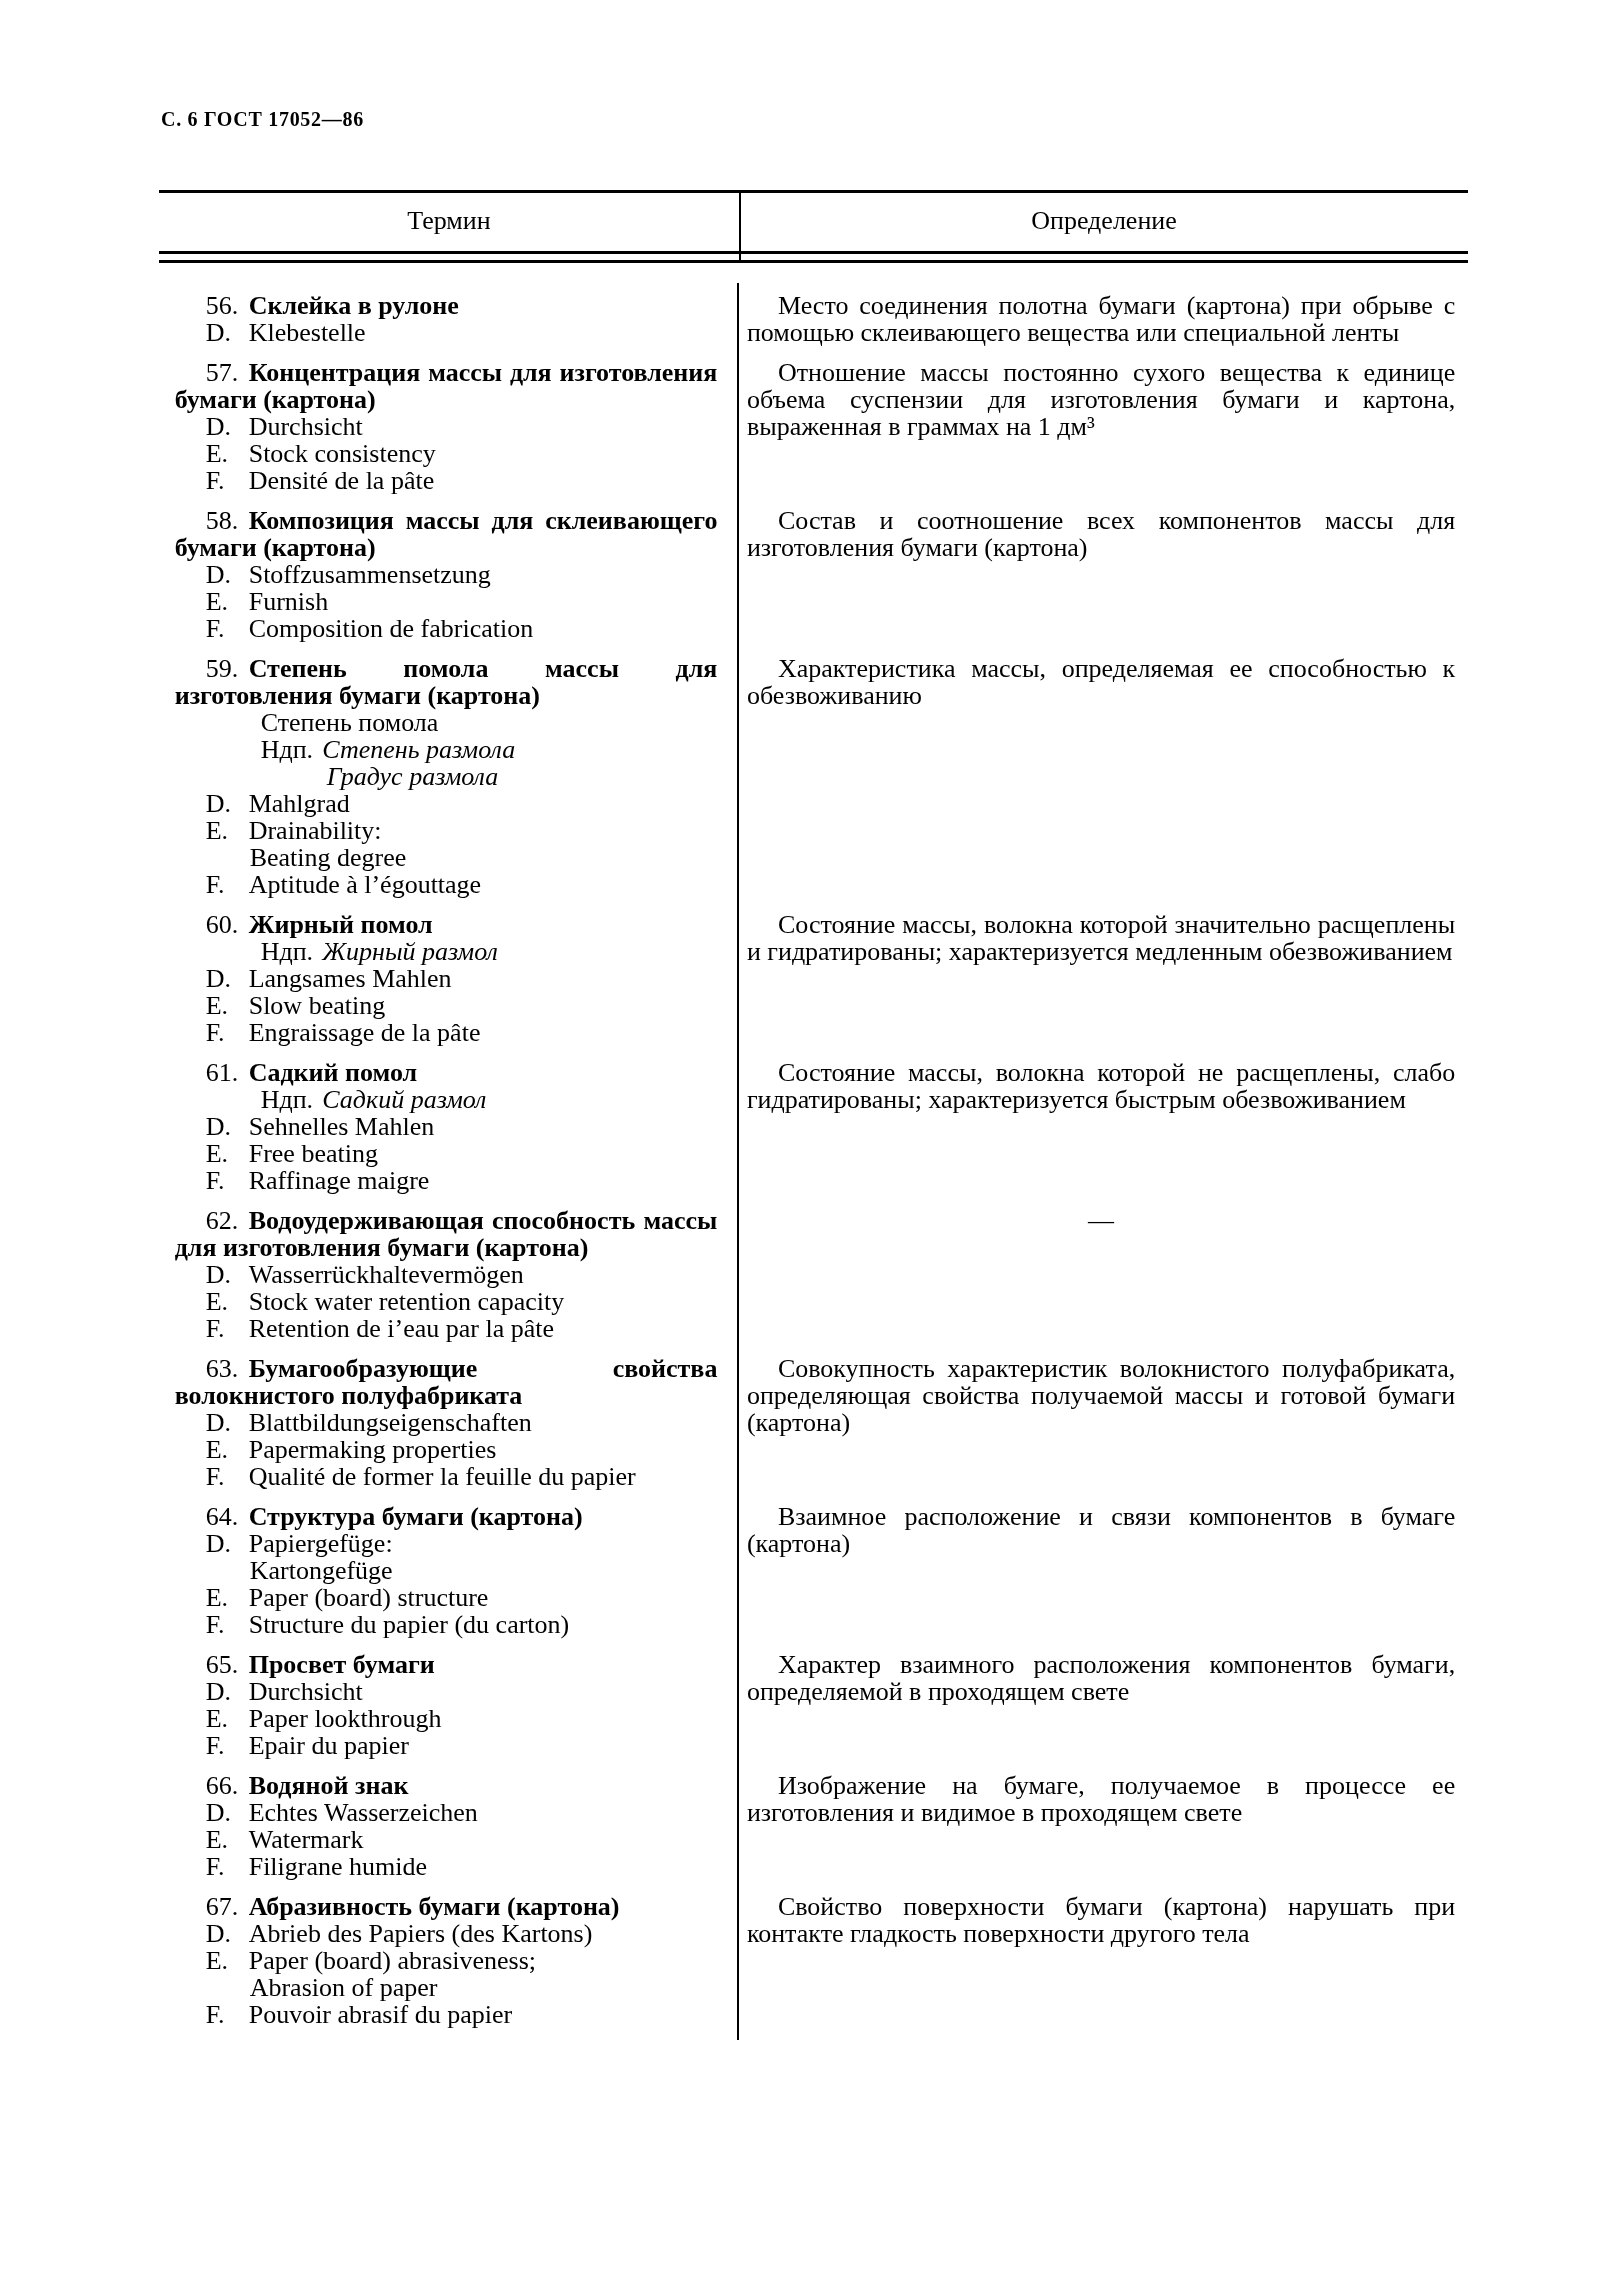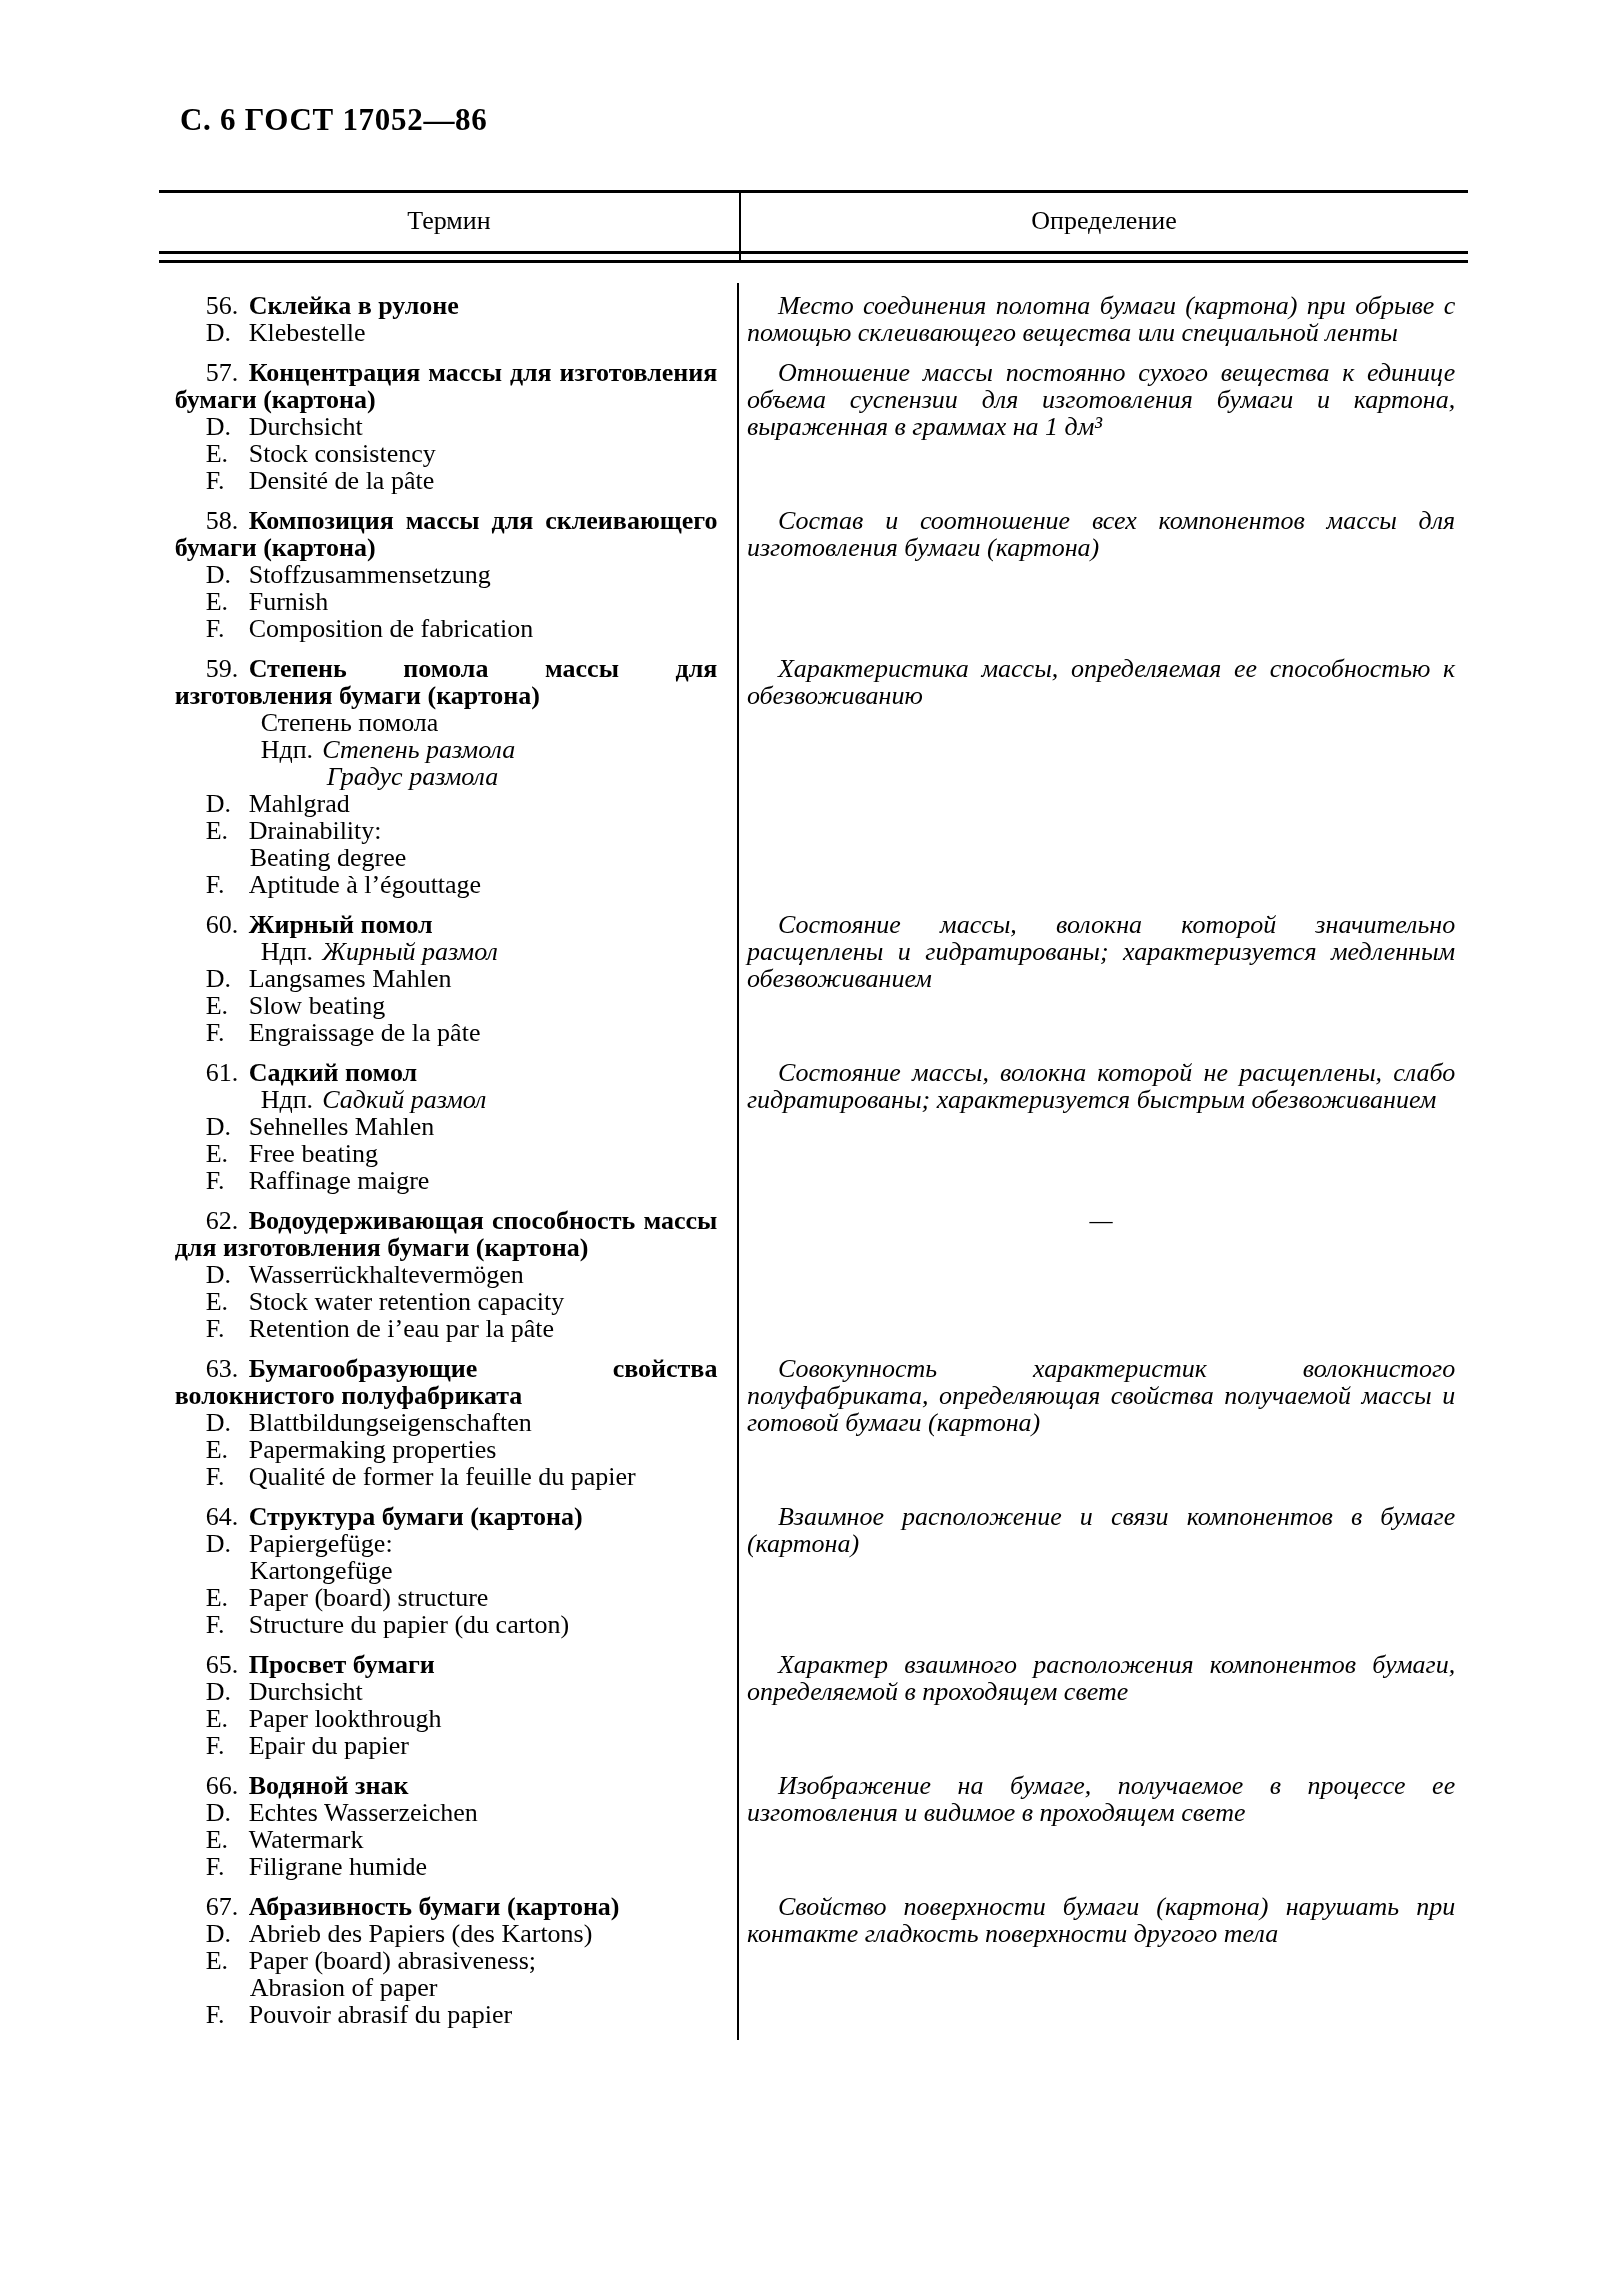--- a/index.html
+++ b/index.html
@@ -5,23 +5,22 @@
   html,body{margin:0;padding:0;}
   body{
     width:1622px;height:2295px;position:relative;
     background:#ffffff;color:#000000;
     font-family:"Liberation Serif","DejaVu Serif",serif;
     font-size:26px;line-height:27px;
   }
   p{margin:0;}
   .page-header{
     position:absolute;left:161px;top:106px;
-    font-weight:bold;font-size:31px;letter-spacing:0.7px;
+    font-weight:bold;font-size:20px;letter-spacing:0.7px;
     white-space:nowrap;
-    margin-left:19px;
   }
   .gtable{position:absolute;left:159px;top:190px;width:1309px;}
   .thead{display:flex;border-top:3.9px solid #000;}
   .th{font-size:26px;text-align:center;padding:14.4px 0 17px 0;}
   .th1{width:580px;border-right:2px solid #000;}
   .th2{width:726px;}
   .dblrule{display:flex;border-top:3.9px solid #000;border-bottom:3.9px solid #000;height:5.2px;}
   .dbl-left{width:580px;border-right:2px solid #000;}
   .dbl-right{flex:1;}
   .tbody{display:grid;grid-template-columns:580px 728px;margin-top:20px;}
@@ -30,21 +29,21 @@
   .tl.first,.tr.first{padding-top:9.2px;}
   .tl.last{padding-bottom:11.8px;}
   .term{font-weight:bold;text-indent:31px;text-align:justify;}
   .num{font-weight:normal;margin-right:10.5px;}
   .lang{padding-left:31px;}
   .ll{display:inline-block;width:43px;}
   .cont{padding-left:75px;}
   .syn{padding-left:86px;}
   .syn2{padding-left:152px;}
   .ndp{margin-right:9.2px;}
-  .def{text-align:justify;text-indent:31px;font-style:italic;}
+  .def{text-align:justify;text-indent:31px;}
   .def.dash{text-align:center;text-indent:0;}
 </style>
 </head>
 <body>
 
 <div class="page-header">С. 6 ГОСТ 17052—86</div>
 
 <div class="gtable">
   <div class="thead">
     <div class="th th1">Термин</div>

